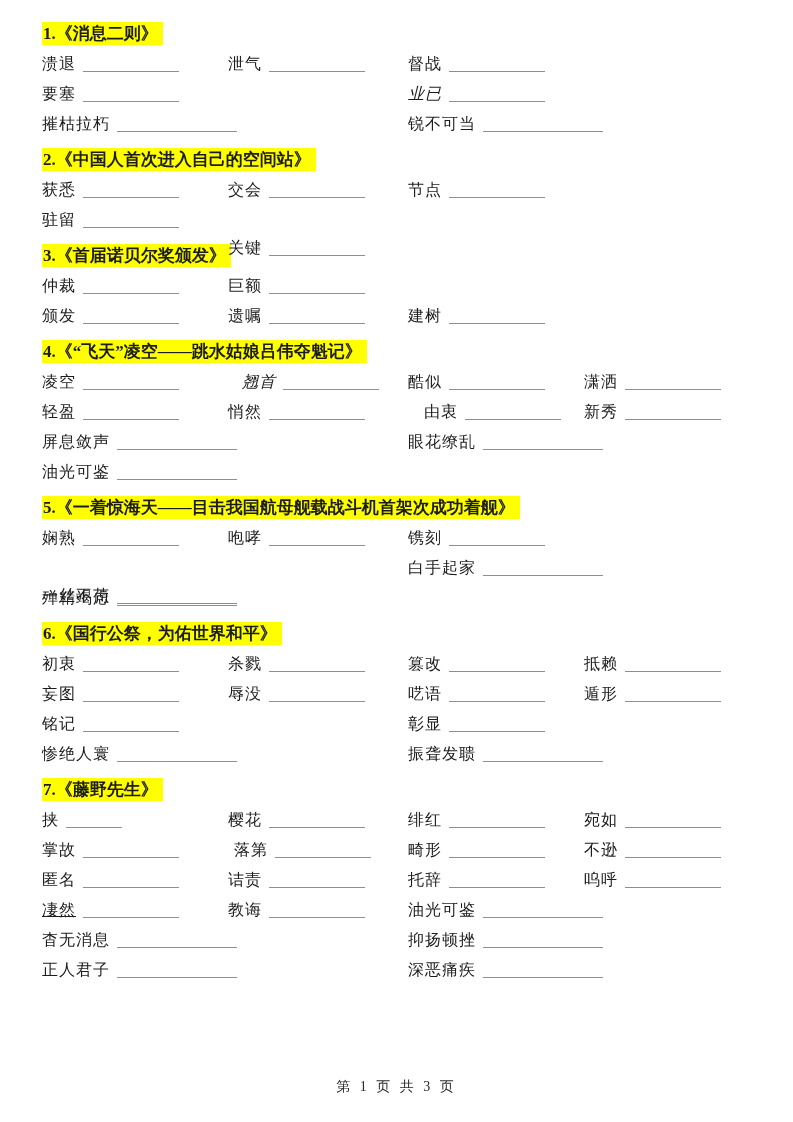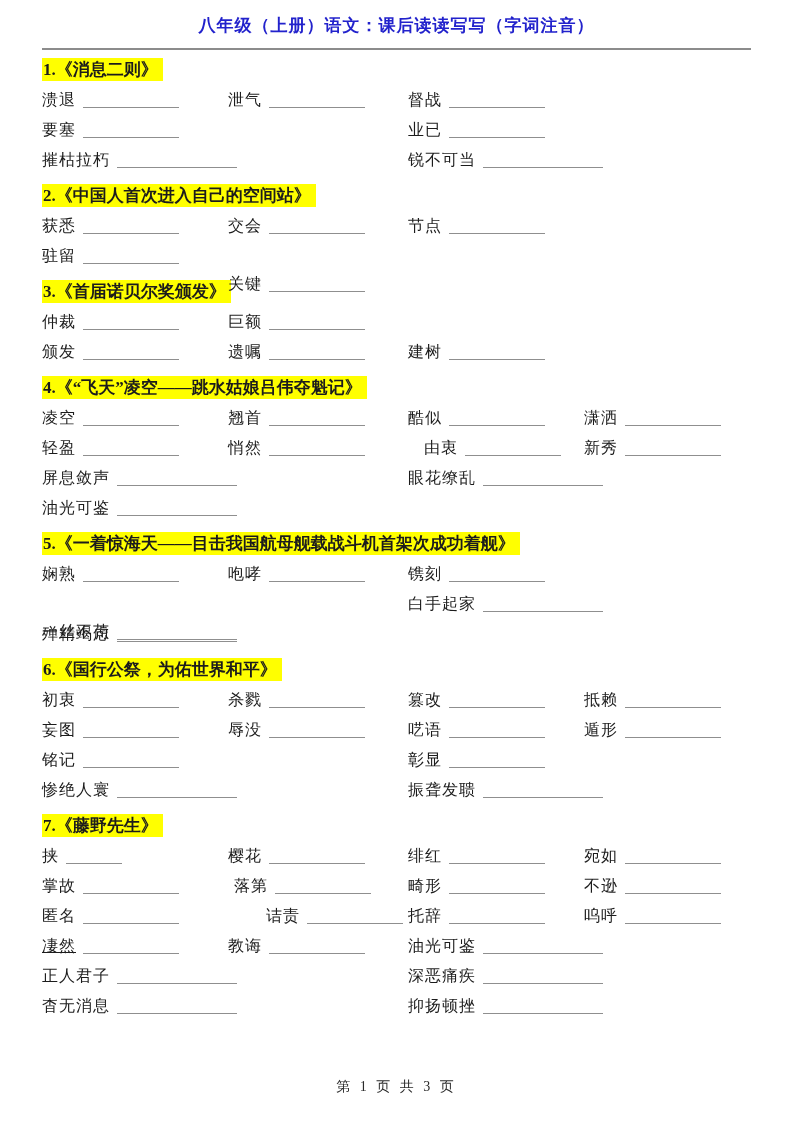--- a/index.html
+++ b/index.html
@@ -53,31 +53,30 @@
     font-size: 14px;
     color: #2a2a2a;
     letter-spacing: 3px;
   }
 </style>
 </head>
 <body>
 
 <div class="page">
   <div class="content">
-    <div class="doc-title">八年级（上册）语文：课后读读写写（字词注音）</div>
     <div id="sections">
         <div class="section-heading"><span class="hl">1.《消息二则》</span></div>
         <div class="word-row">
           <span class="cell" style="left: 0px;"><span class="word">溃退</span><span class="blank" style="width: 96px;"></span></span>
           <span class="cell" style="left: 186px;"><span class="word">泄气</span><span class="blank" style="width: 96px;"></span></span>
           <span class="cell" style="left: 366px;"><span class="word">督战</span><span class="blank" style="width: 96px;"></span></span>
         </div>
         <div class="word-row">
           <span class="cell" style="left: 0px;"><span class="word">要塞</span><span class="blank" style="width: 96px;"></span></span>
-          <span class="cell" style="left: 366px;"><span class="word">业已</span><span class="blank" style="width: 96px;"></span></span>
+          <span class="cell" style="left: 366px; font-style: italic;"><span class="word">业已</span><span class="blank" style="width: 96px;"></span></span>
         </div>
         <div class="word-row">
           <span class="cell" style="left: 0px;"><span class="word">摧枯拉朽</span><span class="blank" style="width: 120px;"></span></span>
           <span class="cell" style="left: 366px;"><span class="word">锐不可当</span><span class="blank" style="width: 120px;"></span></span>
         </div>
         <div class="section-heading"><span class="hl">2.《中国人首次进入自己的空间站》</span></div>
         <div class="word-row">
           <span class="cell" style="left: 0px;"><span class="word">获悉</span><span class="blank" style="width: 96px;"></span></span>
           <span class="cell" style="left: 186px;"><span class="word">交会</span><span class="blank" style="width: 96px;"></span></span>
           <span class="cell" style="left: 366px;"><span class="word">节点</span><span class="blank" style="width: 96px;"></span></span>
@@ -92,21 +91,21 @@
           <span class="cell" style="left: 186px;"><span class="word">巨额</span><span class="blank" style="width: 96px;"></span></span>
         </div>
         <div class="word-row">
           <span class="cell" style="left: 0px;"><span class="word">颁发</span><span class="blank" style="width: 96px;"></span></span>
           <span class="cell" style="left: 186px;"><span class="word">遗嘱</span><span class="blank" style="width: 96px;"></span></span>
           <span class="cell" style="left: 366px;"><span class="word">建树</span><span class="blank" style="width: 96px;"></span></span>
         </div>
         <div class="section-heading"><span class="hl">4.《“飞天”凌空——跳水姑娘吕伟夺魁记》</span></div>
         <div class="word-row">
           <span class="cell" style="left: 0px;"><span class="word">凌空</span><span class="blank" style="width: 96px;"></span></span>
-          <span class="cell" style="left: 186px;"><span class="word">翘首</span><span class="blank" style="width: 96px;"></span></span>
+          <span class="cell" style="left: 200px; font-style: italic;"><span class="word">翘首</span><span class="blank" style="width: 96px;"></span></span>
           <span class="cell" style="left: 366px;"><span class="word">酷似</span><span class="blank" style="width: 96px;"></span></span>
           <span class="cell" style="left: 542px;"><span class="word">潇洒</span><span class="blank" style="width: 96px;"></span></span>
         </div>
         <div class="word-row">
           <span class="cell" style="left: 0px;"><span class="word">轻盈</span><span class="blank" style="width: 96px;"></span></span>
           <span class="cell" style="left: 186px;"><span class="word">悄然</span><span class="blank" style="width: 96px;"></span></span>
           <span class="cell" style="left: 366px; margin-left: 16px;"><span class="word">由衷</span><span class="blank" style="width: 96px;"></span></span>
           <span class="cell" style="left: 542px;"><span class="word">新秀</span><span class="blank" style="width: 96px;"></span></span>
         </div>
         <div class="word-row">
@@ -158,33 +157,33 @@
           <span class="cell" style="left: 542px;"><span class="word">宛如</span><span class="blank" style="width: 96px;"></span></span>
         </div>
         <div class="word-row">
           <span class="cell" style="left: 0px;"><span class="word">掌故</span><span class="blank" style="width: 96px;"></span></span>
           <span class="cell" style="left: 192px;"><span class="word">落第</span><span class="blank" style="width: 96px;"></span></span>
           <span class="cell" style="left: 366px;"><span class="word">畸形</span><span class="blank" style="width: 96px;"></span></span>
           <span class="cell" style="left: 542px;"><span class="word">不逊</span><span class="blank" style="width: 96px;"></span></span>
         </div>
         <div class="word-row">
           <span class="cell" style="left: 0px;"><span class="word">匿名</span><span class="blank" style="width: 96px;"></span></span>
-          <span class="cell" style="left: 186px; margin-left: 38px;"><span class="word">诘责</span><span class="blank" style="width: 96px;"></span></span>
+          <span class="cell" style="left: 186px;"><span class="word">诘责</span><span class="blank" style="width: 96px;"></span></span>
           <span class="cell" style="left: 366px;"><span class="word">托辞</span><span class="blank" style="width: 96px;"></span></span>
           <span class="cell" style="left: 542px;"><span class="word">呜呼</span><span class="blank" style="width: 96px;"></span></span>
         </div>
         <div class="word-row">
           <span class="cell" style="left: 0px; text-decoration: underline;"><span class="word">凄然</span><span class="blank" style="width: 96px;"></span></span>
           <span class="cell" style="left: 186px;"><span class="word">教诲</span><span class="blank" style="width: 96px;"></span></span>
           <span class="cell" style="left: 366px;"><span class="word">油光可鉴</span><span class="blank" style="width: 120px;"></span></span>
         </div>
         <div class="word-row">
+          <span class="cell" style="left: 0px;"><span class="word">杳无消息</span><span class="blank" style="width: 120px;"></span></span>
+          <span class="cell" style="left: 366px;"><span class="word">抑扬顿挫</span><span class="blank" style="width: 120px;"></span></span>
+        </div>
+        <div class="word-row">
           <span class="cell" style="left: 0px;"><span class="word">正人君子</span><span class="blank" style="width: 120px;"></span></span>
           <span class="cell" style="left: 366px;"><span class="word">深恶痛疾</span><span class="blank" style="width: 120px;"></span></span>
-        </div>
-        <div class="word-row">
-          <span class="cell" style="left: 0px;"><span class="word">杳无消息</span><span class="blank" style="width: 120px;"></span></span>
-          <span class="cell" style="left: 366px;"><span class="word">抑扬顿挫</span><span class="blank" style="width: 120px;"></span></span>
         </div>
       </div>
   </div>
   <div class="footer">第 1 页 共 3 页</div>
 </div>
 
 </body></html>

